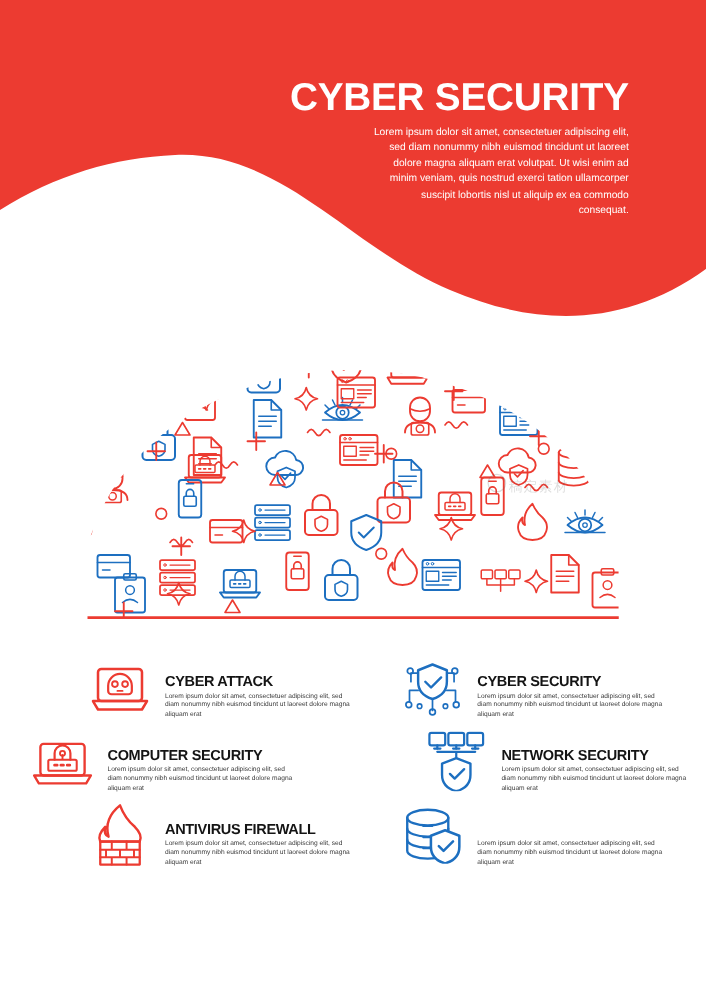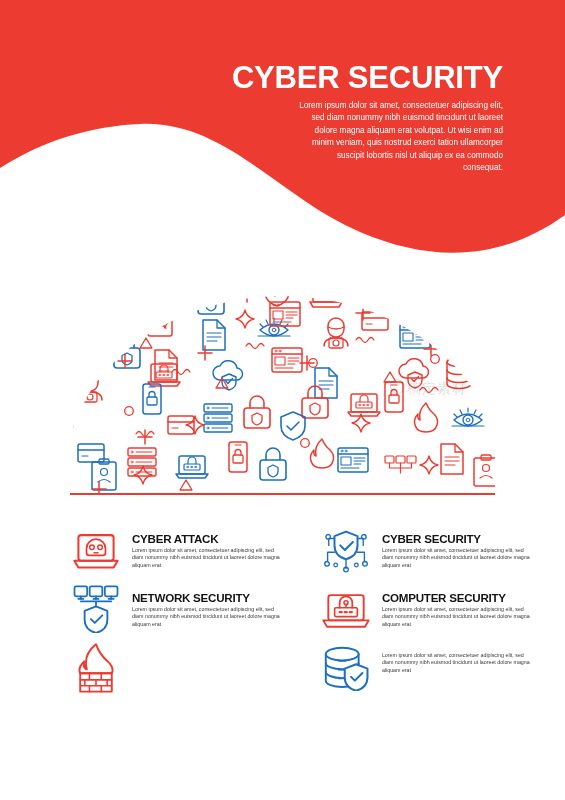--- a/index.html
+++ b/index.html
@@ -59,21 +59,21 @@
     height: 242px;
     z-index: 2;
   }
   .collage svg { display: block; }
 
   .watermark {
     position: absolute;
     left: 390px;
     top: 378px;
     z-index: 4;
-    font-size: 14px;
+    font-size: 11px;
     color: rgba(90,90,90,0.20);
     letter-spacing: 1px;
     font-family: "DejaVu Sans", sans-serif;
     pointer-events: none;
     user-select: none;
   }
   .watermark .wm-circle {
     display: inline-block;
     width: 13px;
     height: 13px;
@@ -92,21 +92,21 @@
     width: 565px;
     z-index: 3;
   }
   .feat-row {
     display: flex;
     width: 565px;
     margin-bottom: 7px;
   }
   .feat {
     display: flex;
-    align-items: flex-start;
+    align-items: flex-end;
   }
   .feat.col-left  { width: 235px; padding-left: 70px; }
   .feat.col-right { width: 255px; padding-left: 24px; }
 
   .feat-icon {
     width: 52px;
     height: 52px;
     flex: 0 0 52px;
     display: flex;
     align-items: center;
@@ -466,64 +466,68 @@
         </svg>
       </div>
       <div class="feat-text">
         <div class="feat-title">CYBER SECURITY</div>
         <div class="feat-desc">Lorem ipsum dolor sit amet, consectetuer adipiscing elit, sed diam nonummy nibh euismod tincidunt ut laoreet dolore magna aliquam erat</div>
       </div>
     </div>
   </div>
 
   <div class="feat-row">
+    <div class="feat col-right">
+      <div class="feat-icon">
+        <svg viewBox="0 0 38 34" width="48" height="44" stroke="#EC3B31" fill="none" stroke-linecap="round" stroke-linejoin="round">
+          <rect x="5" y="6" width="28" height="20" rx="2" stroke-width="1.5"></rect>
+          <path d="M1,26 h36 l-3,5 h-30 z" stroke-width="1.5"></path>
+          <rect x="10" y="16" width="18" height="7" rx="1" stroke-width="1.3"></rect>
+          <path d="M14,19.5 h1.6 M18,19.5 h1.6 M22,19.5 h1.6" stroke-width="1.8"></path>
+          <path d="M14,16 v-4 a5,5 0 0 1 10,0 v4" stroke-width="1.4"></path>
+          <circle cx="19" cy="12" r="1.6" stroke-width="1.2"></circle>
+          <path d="M19,13 v2.5" stroke-width="1.2"></path>
+        </svg>
+      </div>
+      <div class="feat-text">
+        <div class="feat-title">COMPUTER SECURITY</div>
+        <div class="feat-desc">Lorem ipsum dolor sit amet, consectetuer adipiscing elit, sed diam nonummy nibh euismod tincidunt ut laoreet dolore magna aliquam erat</div>
+      </div>
+    </div>
     <div class="feat col-left">
       <div class="feat-icon">
         <svg viewBox="0 0 36 38" width="46" height="48" stroke="#1D6FC0" fill="none" stroke-linecap="round" stroke-linejoin="round">
           <rect x="1" y="1" width="10" height="8" rx="1.2" stroke-width="1.4"></rect>
           <rect x="13" y="1" width="10" height="8" rx="1.2" stroke-width="1.4"></rect>
           <rect x="25" y="1" width="10" height="8" rx="1.2" stroke-width="1.4"></rect>
           <path d="M6,9 v2 M18,9 v2 M30,9 v2 M6,13 h24 M18,13 v4" stroke-width="1.4"></path>
           <path d="M4,11 h4 M16,11 h4 M28,11 h4" stroke-width="1.4"></path>
           <path d="M18,17 l9,3.5 v7 q0,8 -9,10.5 q-9,-2.5 -9,-10.5 v-7 z" stroke-width="1.5"></path>
           <path d="M14,27 l3,3 l6,-6" stroke-width="1.5"></path>
         </svg>
       </div>
       <div class="feat-text">
         <div class="feat-title">NETWORK SECURITY</div>
         <div class="feat-desc">Lorem ipsum dolor sit amet, consectetuer adipiscing elit, sed diam nonummy nibh euismod tincidunt ut laoreet dolore magna aliquam erat</div>
       </div>
     </div>
-    <div class="feat col-right">
-      <div class="feat-icon">
-        <svg viewBox="0 0 38 34" width="48" height="44" stroke="#EC3B31" fill="none" stroke-linecap="round" stroke-linejoin="round">
-          <rect x="5" y="6" width="28" height="20" rx="2" stroke-width="1.5"></rect>
-          <path d="M1,26 h36 l-3,5 h-30 z" stroke-width="1.5"></path>
-          <rect x="10" y="16" width="18" height="7" rx="1" stroke-width="1.3"></rect>
-          <path d="M14,19.5 h1.6 M18,19.5 h1.6 M22,19.5 h1.6" stroke-width="1.8"></path>
-          <path d="M14,16 v-4 a5,5 0 0 1 10,0 v4" stroke-width="1.4"></path>
-          <circle cx="19" cy="12" r="1.6" stroke-width="1.2"></circle>
-          <path d="M19,13 v2.5" stroke-width="1.2"></path>
-        </svg>
-      </div>
-      <div class="feat-text">
-        <div class="feat-title">COMPUTER SECURITY</div>
-        <div class="feat-desc">Lorem ipsum dolor sit amet, consectetuer adipiscing elit, sed diam nonummy nibh euismod tincidunt ut laoreet dolore magna aliquam erat</div>
-      </div>
-    </div>
   </div>
 
   <div class="feat-row">
     <div class="feat col-left">
       <div class="feat-icon">
         <svg viewBox="0 0 34 38" width="46" height="50" stroke="#EC3B31" fill="none" stroke-linecap="round" stroke-linejoin="round">
           <path d="M17,1 q3,8 9,13 q5,5 3,9 h-24 q-2,-4 3,-9 q-1,5 2,6 q-3,-11 7,-19 z" stroke-width="1.5"></path>
           <rect x="5" y="23" width="24" height="14" stroke-width="1.4"></rect>
           <path d="M5,28 h24 M5,32.5 h24 M12,23 v5 M21,23 v5 M8.5,28 v4.5 M17,28 v4.5 M25.5,28 v4.5 M12,32.5 v4.5 M21,32.5 v4.5" stroke-width="1.2"></path>
         </svg>
+      </div>
+      <div class="feat-text">
+        <div class="feat-title">ANTIVIRUS FIREWALL</div>
+        <div class="feat-desc">Lorem ipsum dolor sit amet, consectetuer adipiscing elit, sed diam nonummy nibh euismod tincidunt ut laoreet dolore magna aliquam erat</div>
       </div>
     </div>
     <div class="feat col-right">
       <div class="feat-icon">
         <svg viewBox="0 0 38 36" width="48" height="46" stroke="#1D6FC0" fill="none" stroke-linecap="round" stroke-linejoin="round">
           <ellipse cx="16" cy="7" rx="13" ry="5" stroke-width="1.5"></ellipse>
           <path d="M3,7 v7 a13,5 0 0 0 26,0 v-7" stroke-width="1.5"></path>
           <path d="M3,14 v7 a13,5 0 0 0 26,0 v-7" stroke-width="1.5"></path>
           <path d="M3,21 v7 a13,5 0 0 0 26,0 v-7" stroke-width="1.5"></path>
           <path d="M13,12.5 h6 M13,19.5 h6 M13,26.5 h6" stroke-width="1"></path>

